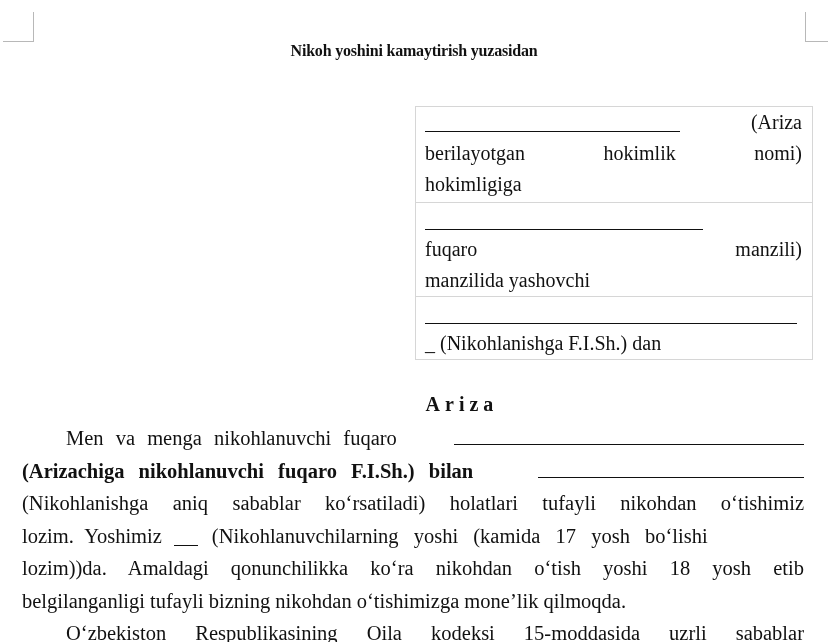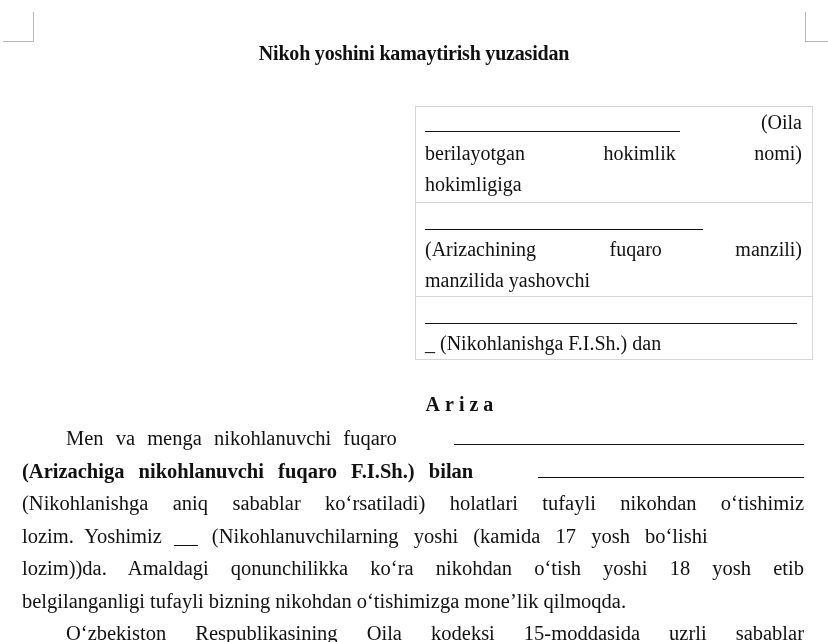--- a/index.html
+++ b/index.html
@@ -7,21 +7,21 @@
     width: 828px; height: 642px; overflow: hidden; background: #ffffff;
     font-family: "Liberation Serif", "DejaVu Serif", serif; color: #111;
     position: relative;
   }
   .corner { position: absolute; border-color: #b8b8b8; border-style: solid; border-width: 0; }
   .corner-tl { left: 3px; top: 12px; width: 30px; height: 29px; border-right-width: 1px; border-bottom-width: 1px; }
   .corner-tr { left: 805px; top: 12px; width: 23px; height: 29px; border-left-width: 1px; border-bottom-width: 1px; }
 
   .title {
     position: absolute; left: 0; width: 828px; top: 42px; text-align: center;
-    font-weight: bold; font-size: 20px; letter-spacing: -0.2px;
+    font-weight: bold; font-size: 16px; letter-spacing: -0.2px;
   }
 
   .addr-box {
     position: absolute; left: 415px; top: 106px; width: 398px; height: 254px;
     border: 1px solid #d6d6d6; box-sizing: border-box;
   }
   .addr-cell {
     position: absolute; left: 0; width: 396px; box-sizing: border-box;
     padding: 0 10px 0 9px; font-size: 20px; line-height: 31px;
   }
@@ -50,36 +50,35 @@
 
 <div class="corner corner-tl"></div>
 <div class="corner corner-tr"></div>
 
 <div class="title">Nikoh yoshini kamaytirish yuzasidan</div>
 
 <div class="addr-box">
   <div class="addr-cell cell-1">
     <div style="display:flex; justify-content:space-between; align-items:flex-end; height:31px;">
       <span class="uline" style="width:255px; margin-bottom:6px;"></span>
-      <span>(Oila</span>
+      <span>(Ariza</span>
     </div>
     <div style="display:flex; justify-content:space-between;">
       <span>berilayotgan</span>
       <span>hokimlik</span>
       <span>nomi)</span>
     </div>
     <div>hokimligiga</div>
   </div>
 
   <div class="addr-cell cell-2">
     <div style="height:31px; display:flex; align-items:flex-end;">
       <span class="uline" style="width:278px; margin-bottom:4px;"></span>
     </div>
     <div style="display:flex; justify-content:space-between;">
-      <span>(Arizachining</span>
       <span>fuqaro</span>
       <span>manzili)</span>
     </div>
     <div>manzilida yashovchi</div>
   </div>
 
   <div class="addr-cell cell-3">
     <div style="height:31px; display:flex; align-items:flex-end;">
       <span class="uline" style="width:372px; margin-bottom:4px;"></span>
     </div>

